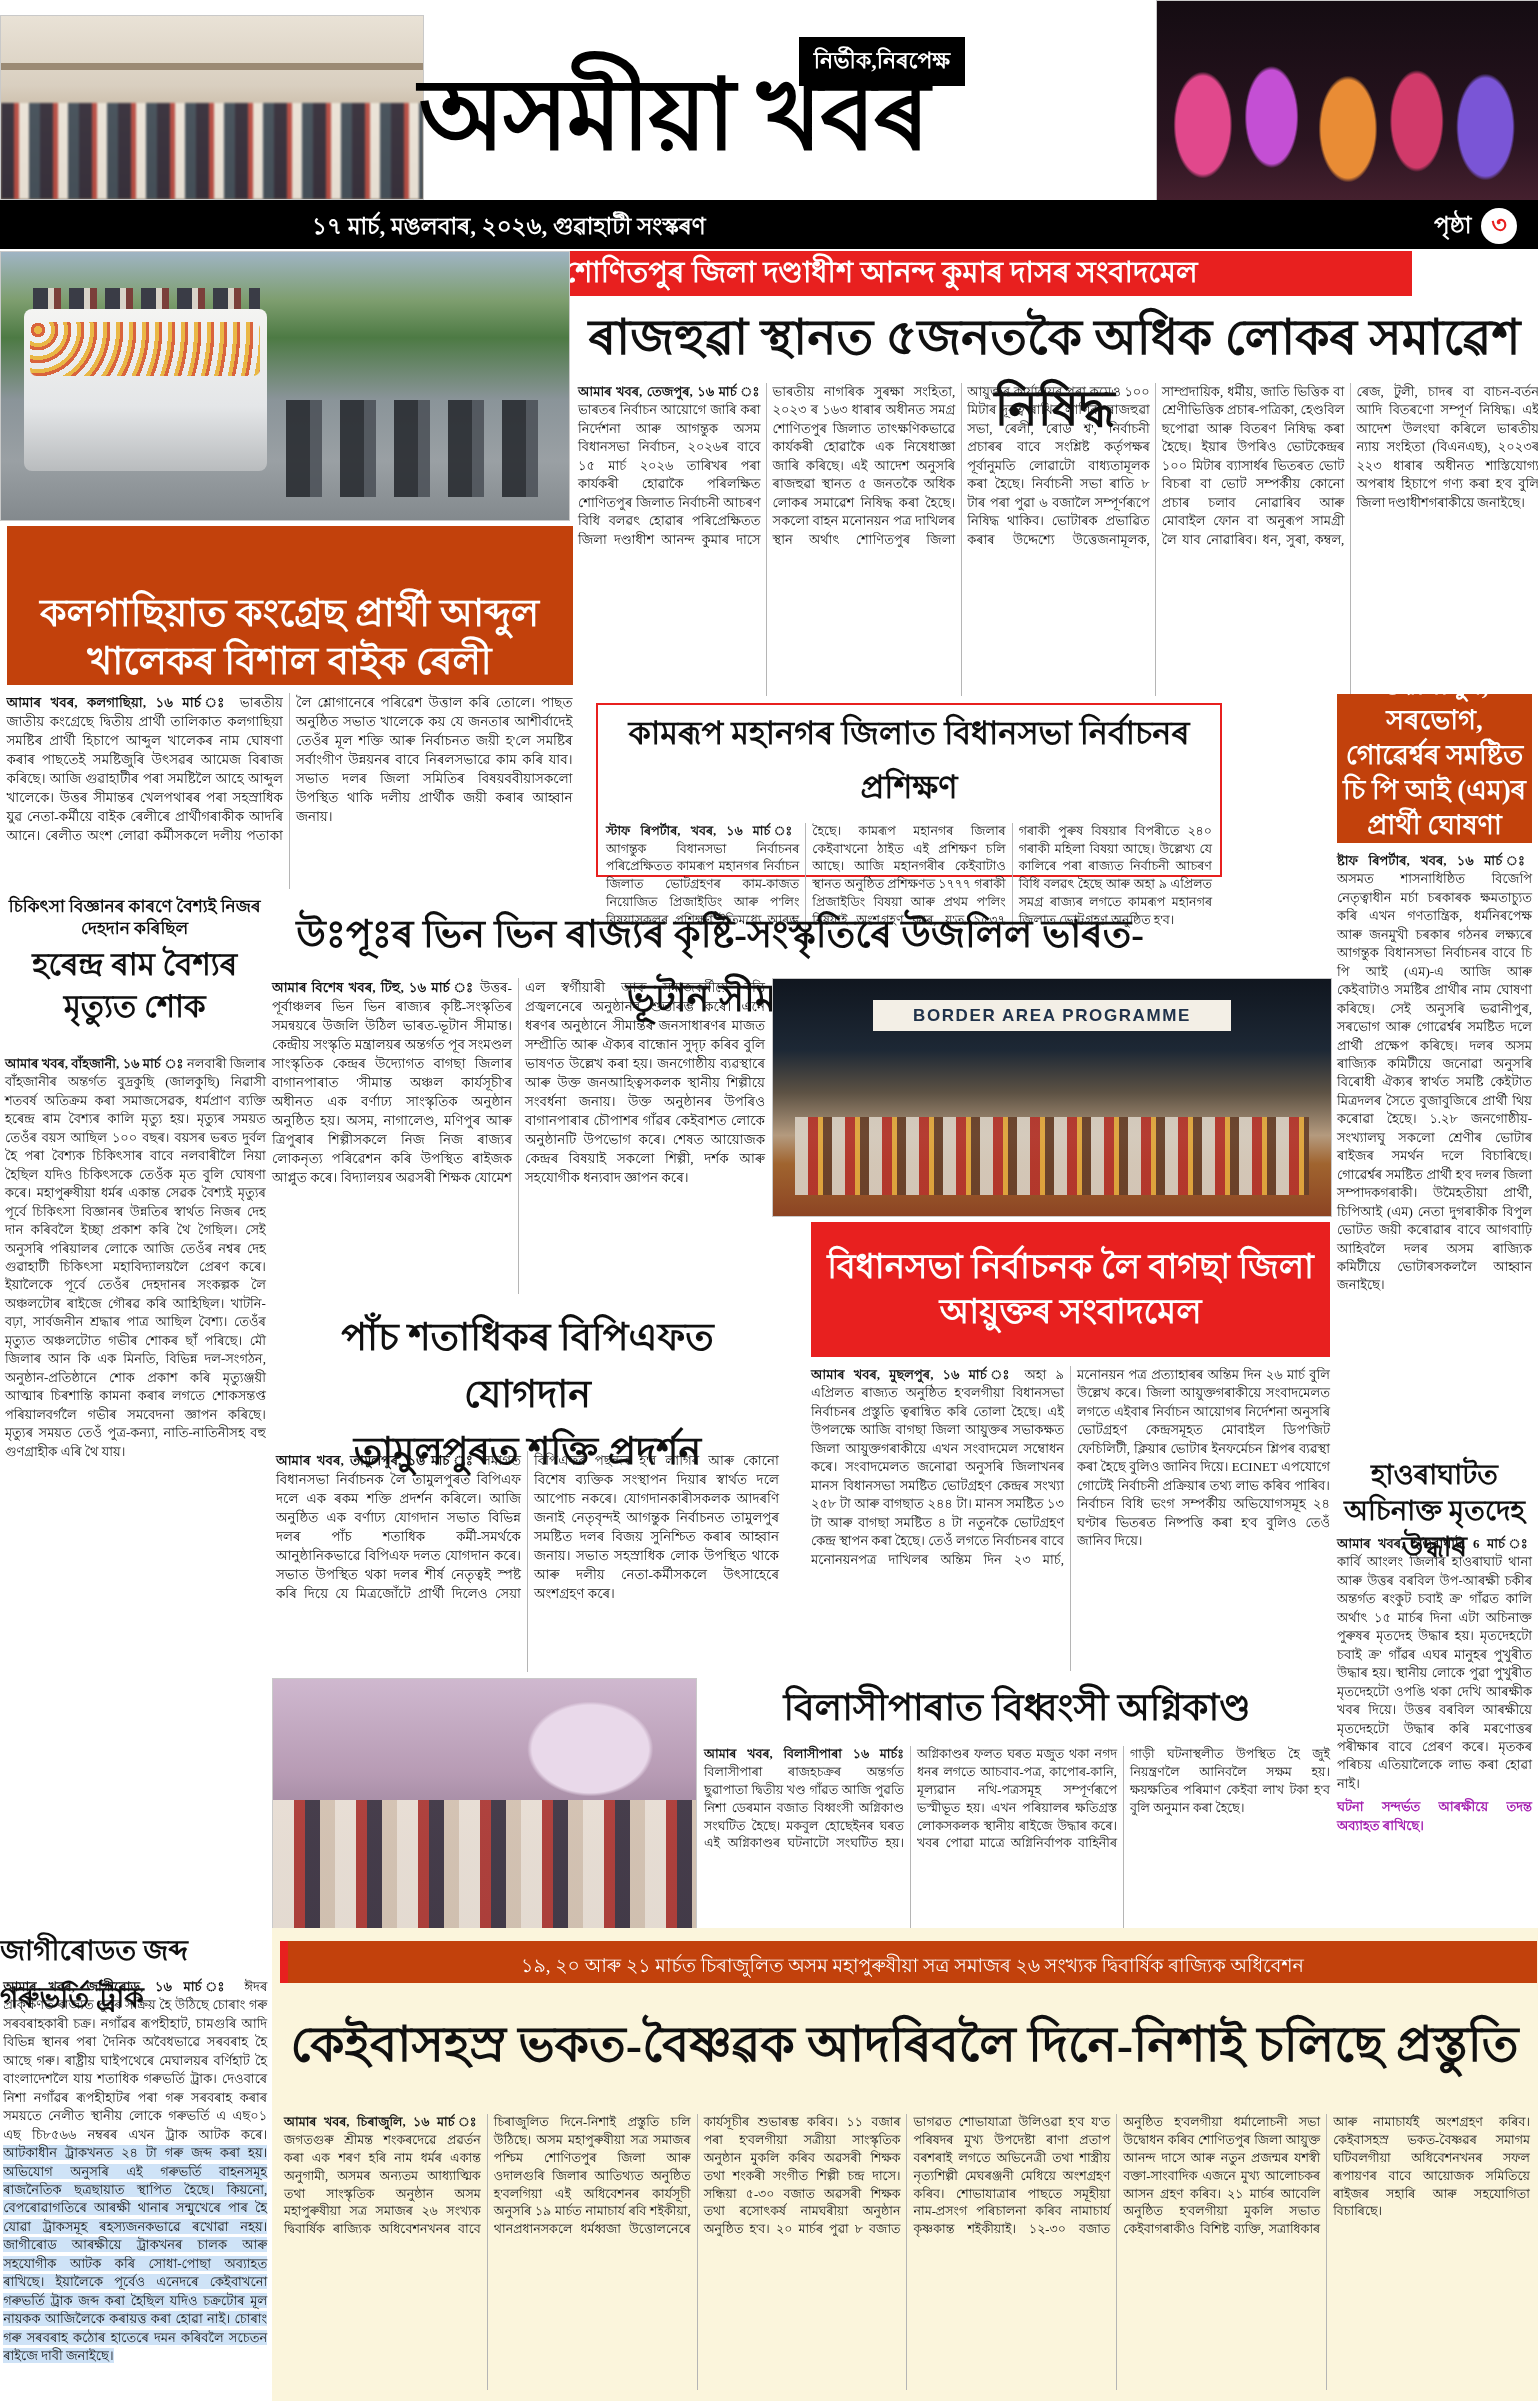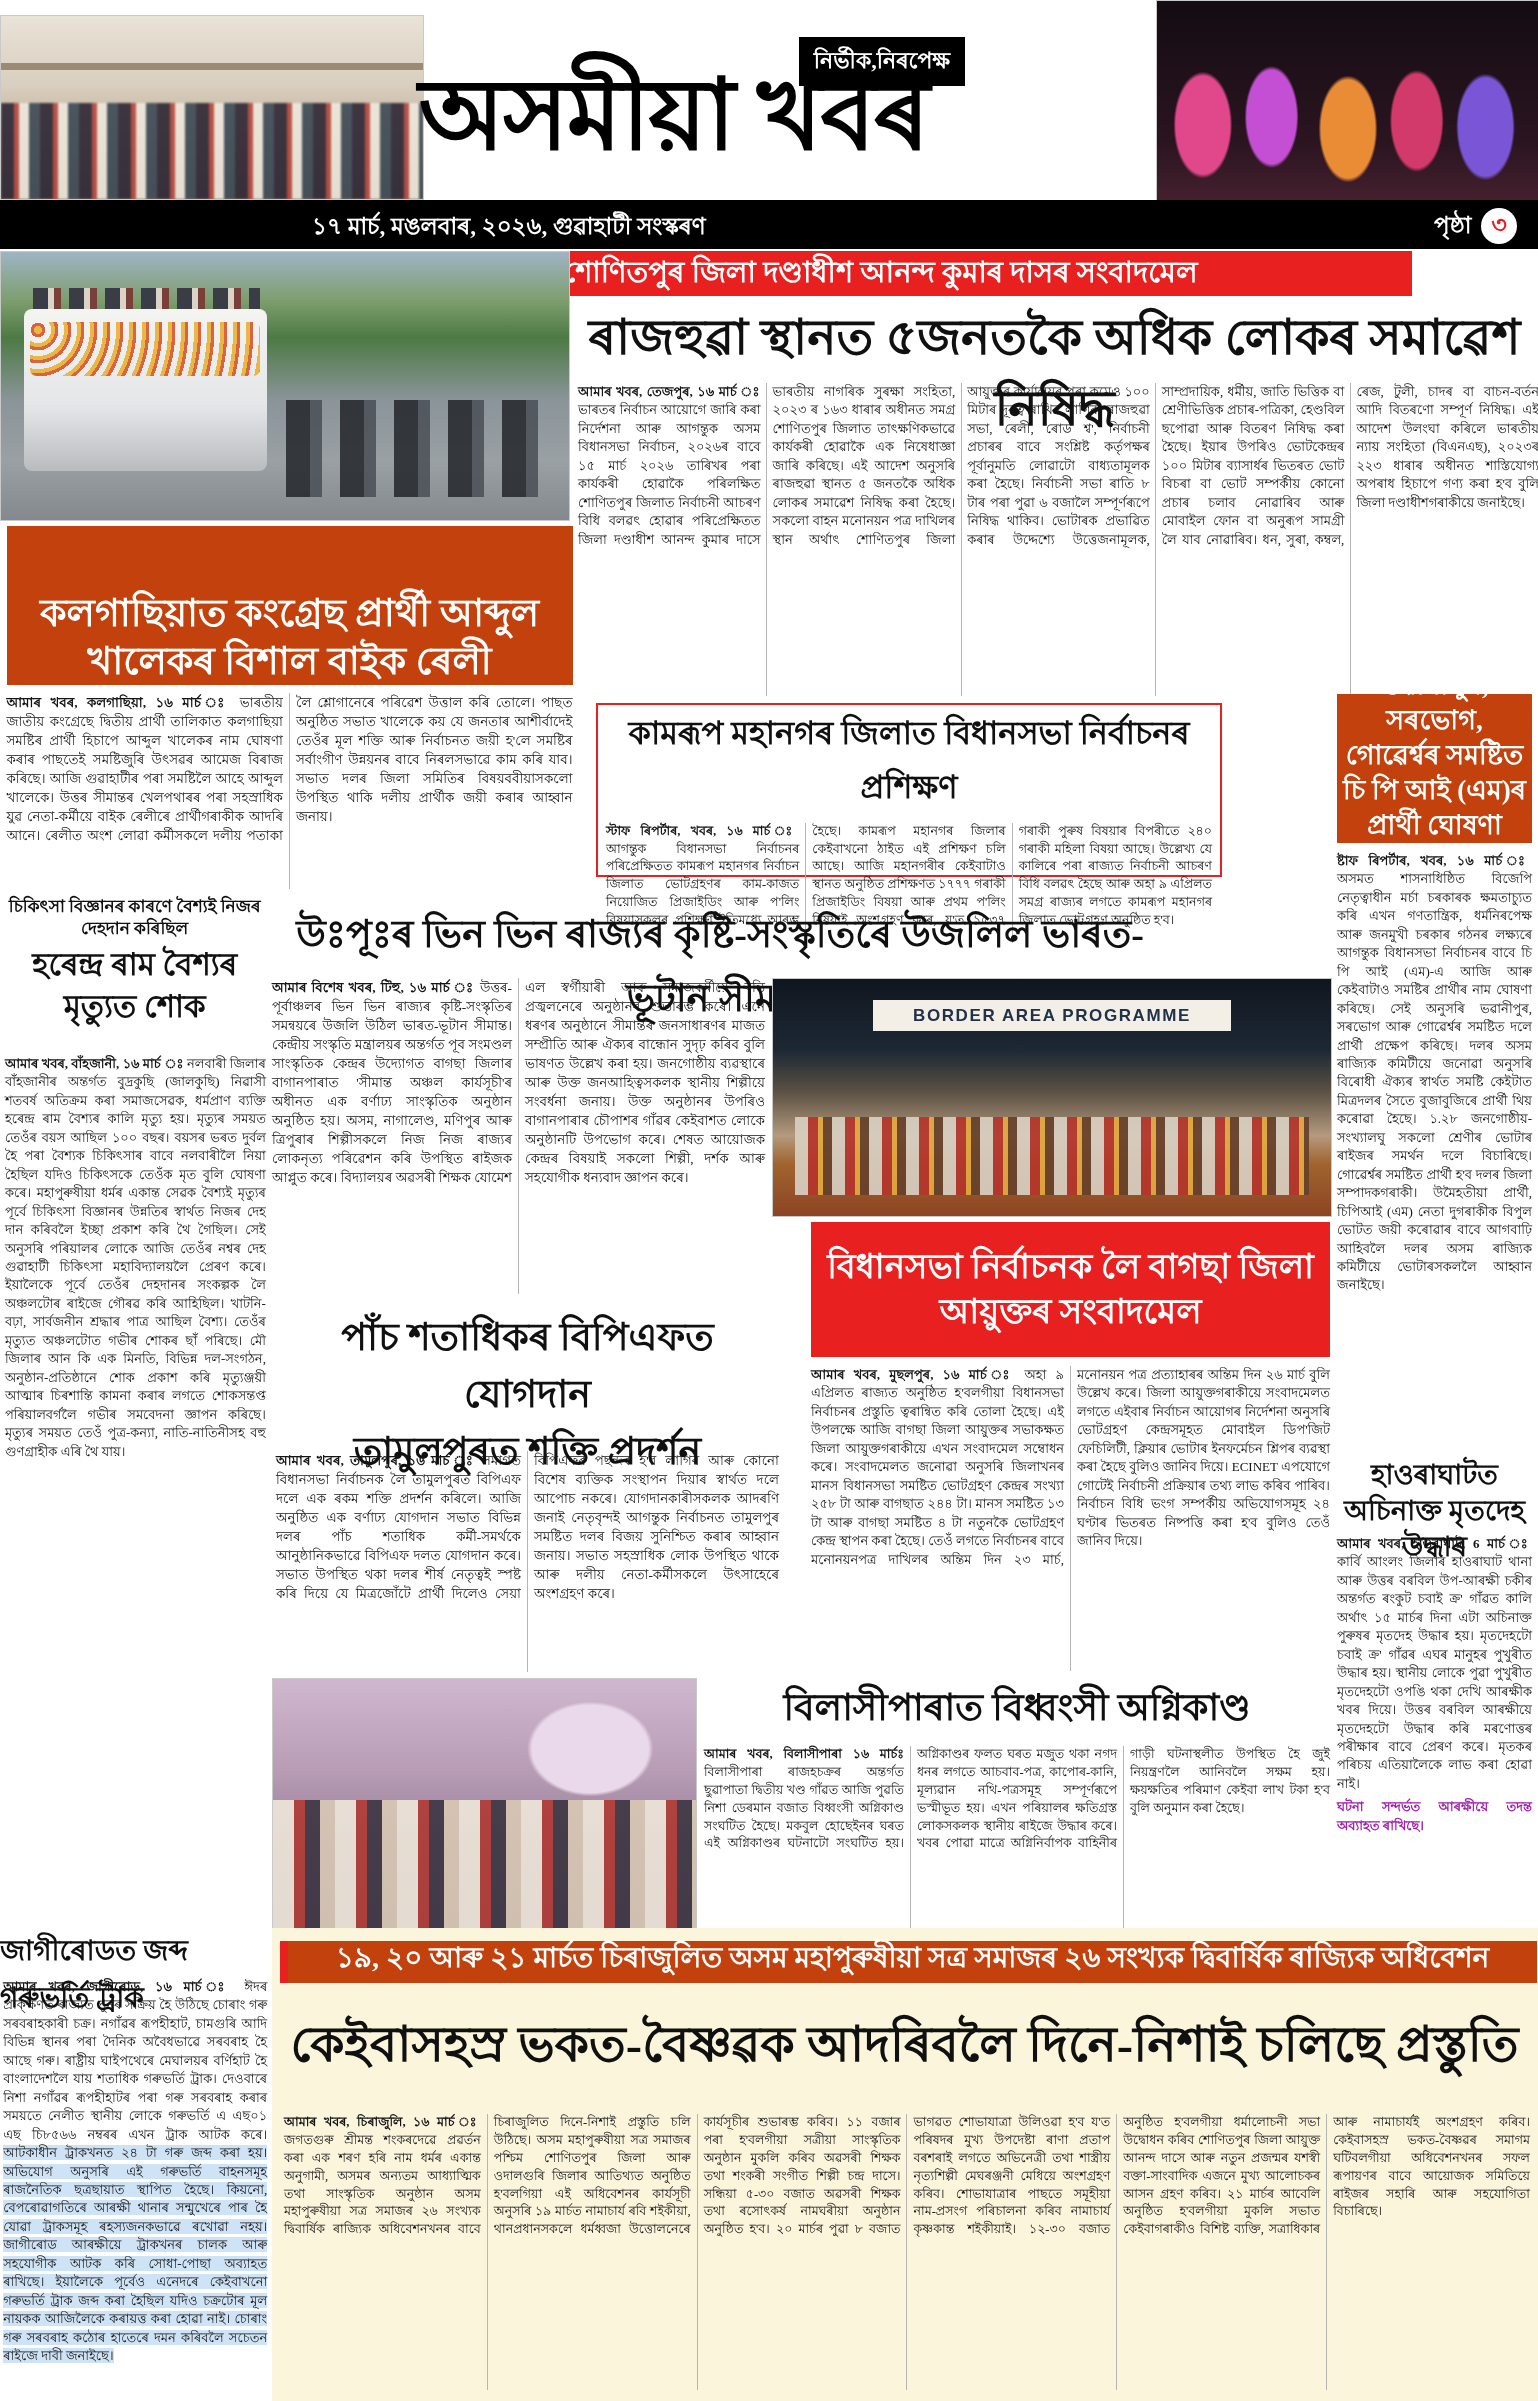--- a/index.html
+++ b/index.html
@@ -178,21 +178,21 @@
 
   <div class="abs headline" style="left:0px;top:1929px;width:269px;height:41px;font-size:28px;">জাগীৰোডত জব্দ গৰুভৰ্তি ট্ৰাক</div>
   <div class="abs bodytxt" style="left:3.2px;top:1978px;width:264px;height:419px;font-size:13px;">
     <b>আমাৰ খবৰ, জাগীৰোড, ১৬ মাৰ্চ ঃ</b>
     <span>ঈদৰ প্ৰাক্ক্ষণত ৰাজ্যত পুনৰ সক্ৰিয় হৈ উঠিছে চোৰাং গৰু সৰবৰাহকাৰী চক্ৰ। নগাঁৱৰ ৰূপহীহাট, চামগুৰি আদি বিভিন্ন স্থানৰ পৰা দৈনিক অবৈধভাৱে সৰবৰাহ হৈ আছে গৰু। ৰাষ্ট্ৰীয় ঘাইপথেৰে মেঘালয়ৰ বৰ্ণিহাট হৈ বাংলাদেশলৈ যায় শতাধিক গৰুভৰ্তি ট্ৰাক। দেওবাৰে নিশা নগাঁৱৰ ৰূপহীহাটৰ পৰা গৰু সৰবৰাহ কৰাৰ সময়তে নেলীত স্থানীয় লোকে গৰুভৰ্তি এ এছ০১ এছ চি৮৫৬৬ নম্বৰৰ এখন ট্ৰাক আটক কৰে।</span>
     <span style="background:#cfe3f7;display:inline;">আটকাধীন ট্ৰাকখনত ২৪ টা গৰু জব্দ কৰা হয়। অভিযোগ অনুসৰি এই গৰুভৰ্তি বাহনসমূহ ৰাজনৈতিক ছত্ৰছায়াত স্থাপিত হৈছে। কিয়নো, বেপৰোৱাগতিৰে আৰক্ষী থানাৰ সন্মুখেৰে পাৰ হৈ যোৱা ট্ৰাকসমূহ ৰহস্যজনকভাৱে ৰখোৱা নহয়। জাগীৰোড আৰক্ষীয়ে ট্ৰাকখনৰ চালক আৰু সহযোগীক আটক কৰি সোধা-পোছা অব্যাহত ৰাখিছে। ইয়ালৈকে পূৰ্বেও এনেদৰে কেইবাখনো গৰুভৰ্তি ট্ৰাক জব্দ কৰা হৈছিল যদিও চক্ৰটোৰ মূল নায়কক আজিলৈকে কৰায়ত্ত কৰা হোৱা নাই। চোৰাং গৰু সৰবৰাহ কঠোৰ হাতেৰে দমন কৰিবলৈ সচেতন ৰাইজে দাবী জনাইছে।</span>
   </div>
 
   <div class="abs" style="left:272px;top:1928px;width:1266px;height:474px;background:#fbf5dc;"></div>
   <div class="abs greenbox" style="left:280px;top:1941px;width:1249px;height:42px;border-left:8px solid #e8201f;">
-    <span class="wht" style="font-size:28px;font-weight:bold;">১৯, ২০ আৰু ২১ মাৰ্চত চিৰাজুলিত  অসম মহাপুৰুষীয়া সত্ৰ সমাজৰ ২৬ সংখ্যক দ্বিবাৰ্ষিক ৰাজ্যিক অধিবেশন</span>
+    <span class="wht" style="font-size:19px;font-weight:normal;">১৯, ২০ আৰু ২১ মাৰ্চত চিৰাজুলিত  অসম মহাপুৰুষীয়া সত্ৰ সমাজৰ ২৬ সংখ্যক দ্বিবাৰ্ষিক ৰাজ্যিক অধিবেশন</span>
   </div>
   <div class="abs headline center" style="left:284px;top:2001px;width:1241px;height:96px;font-size:49px;line-height:1.8;">কেইবাসহস্ৰ ভকত-বৈষ্ণৱক আদৰিবলৈ দিনে-নিশাই চলিছে প্ৰস্তুতি</div>
   <div class="abs bodytxt cols6" style="left:284px;top:2114px;width:1246px;height:276px;font-size:12.6px;">
     <b>আমাৰ খবৰ, চিৰাজুলি, ১৬ মাৰ্চ ঃ</b>
     <span>জগতগুৰু শ্ৰীমন্ত শংকৰদেৱে প্ৰৱৰ্তন কৰা এক শৰণ হৰি নাম ধৰ্মৰ একান্ত অনুগামী, অসমৰ অন্যতম আধ্যাত্মিক তথা সাংস্কৃতিক অনুষ্ঠান অসম মহাপুৰুষীয়া সত্ৰ সমাজৰ ২৬ সংখ্যক দ্বিবাৰ্ষিক ৰাজ্যিক অধিবেশনখনৰ বাবে চিৰাজুলিত দিনে-নিশাই প্ৰস্তুতি চলি উঠিছে। অসম মহাপুৰুষীয়া সত্ৰ সমাজৰ পশ্চিম শোণিতপুৰ জিলা আৰু ওদালগুৰি জিলাৰ আতিথ্যত অনুষ্ঠিত হ'বলগিয়া এই অধিবেশনৰ কাৰ্যসূচী অনুসৰি ১৯ মাৰ্চত নামাচাৰ্য ৰবি শইকীয়া, থানপ্ৰধানসকলে ধৰ্মধ্বজা উত্তোলনেৰে কাৰ্যসূচীৰ শুভাৰম্ভ কৰিব। ১১ বজাৰ পৰা হ'বলগীয়া সত্ৰীয়া সাংস্কৃতিক অনুষ্ঠান মুকলি কৰিব অৱসৰী শিক্ষক তথা শংকৰী সংগীত শিল্পী চন্দ্ৰ দাসে। সন্ধিয়া ৫-৩০ বজাত অৱসৰী শিক্ষক তথা ৰসোৎকৰ্ষ নামঘৰীয়া অনুষ্ঠান অনুষ্ঠিত হ'ব। ২০ মাৰ্চৰ পুৱা ৮ বজাত ভাগৱত শোভাযাত্ৰা উলিওৱা হ'ব য'ত পৰিষদৰ মুখ্য উপদেষ্টা ৰাণা প্ৰতাপ বৰশৰাই লগতে অভিনেত্ৰী তথা শাস্ত্ৰীয় নৃত্যশিল্পী মেঘৰঞ্জনী মেধিয়ে অংশগ্ৰহণ কৰিব। শোভাযাত্ৰাৰ পাছতে সমূহীয়া নাম-প্ৰসংগ পৰিচালনা কৰিব নামাচাৰ্য কৃষ্ণকান্ত শইকীয়াই। ১২-৩০ বজাত অনুষ্ঠিত হ'বলগীয়া ধৰ্মালোচনী সভা উদ্বোধন কৰিব শোণিতপুৰ জিলা আয়ুক্ত আনন্দ দাসে আৰু নতুন প্ৰজন্মৰ যশস্বী বক্তা-সাংবাদিক এজনে মুখ্য আলোচকৰ আসন গ্ৰহণ কৰিব। ২১ মাৰ্চৰ আবেলি অনুষ্ঠিত হ'বলগীয়া মুকলি সভাত কেইবাগৰাকীও বিশিষ্ট ব্যক্তি, সত্ৰাধিকাৰ আৰু নামাচাৰ্যই অংশগ্ৰহণ কৰিব। কেইবাসহস্ৰ ভকত-বৈষ্ণৱৰ সমাগম ঘটিবলগীয়া অধিবেশনখনৰ সফল ৰূপায়ণৰ বাবে আয়োজক সমিতিয়ে ৰাইজৰ সহাৰি আৰু সহযোগিতা বিচাৰিছে।</span>
   </div>
 
 </div>
 
 

